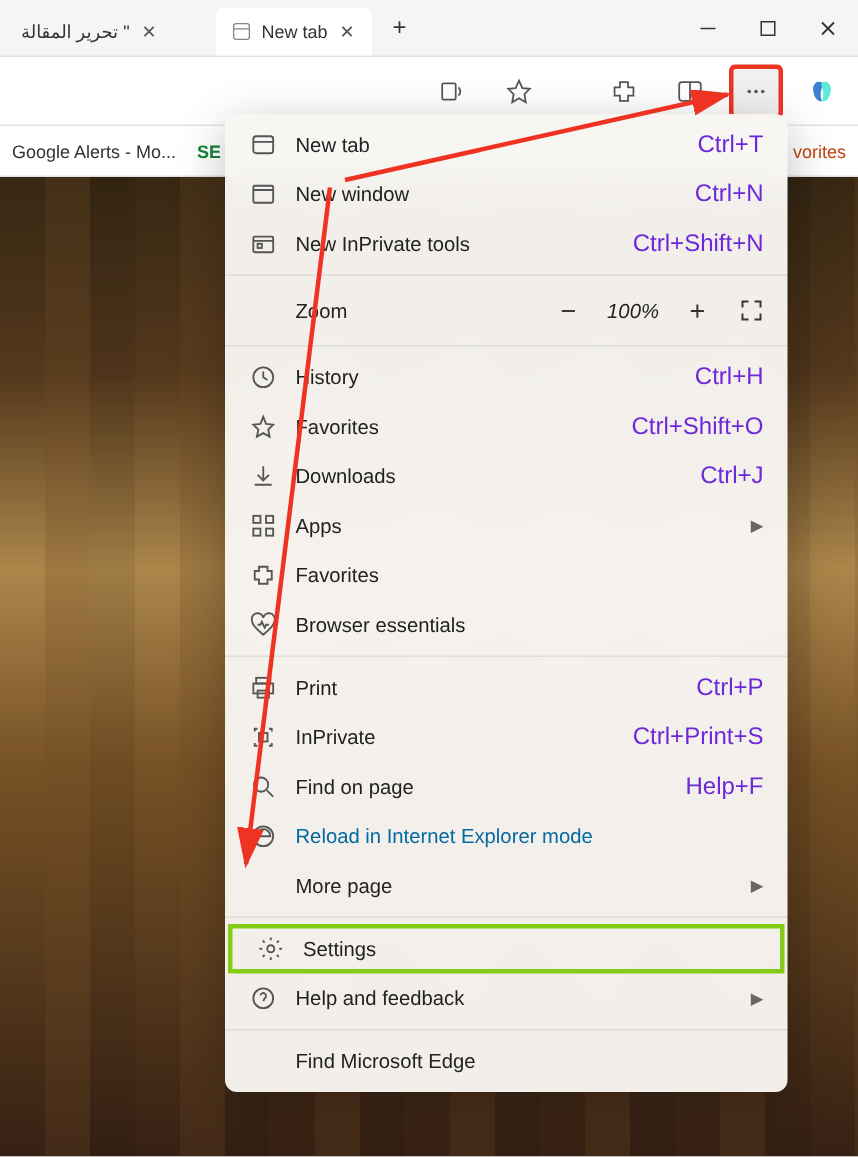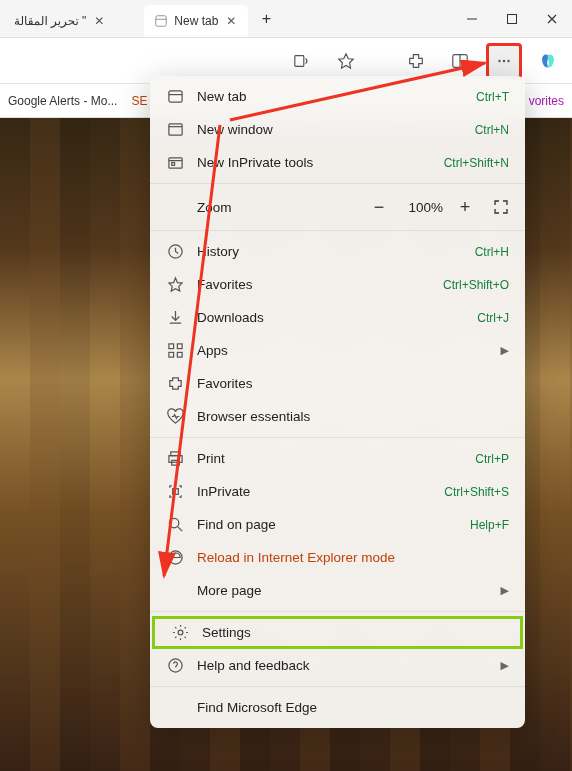--- a/index.html
+++ b/index.html
@@ -17,40 +17,40 @@
   .wc-btn { width: 40px; height: 36px; display: flex; align-items: center; justify-content: center; color: #333; cursor: pointer; }
   .wc-btn svg { width: 12px; height: 12px; }
   
   .toolbar { display: flex; align-items: center; height: 46px; background: #fff; padding: 0 6px; gap: 8px; justify-content: flex-end; border-bottom: 1px solid #e5e5e5; }
   .tool-btn { width: 36px; height: 36px; display: flex; align-items: center; justify-content: center; border-radius: 4px; cursor: pointer; color: #555; }
   .tool-btn.highlighted { border: 3px solid #e32; background: #f0f0f0; }
   .tool-btn svg { width: 18px; height: 18px; }
   
   .bookmarks { display: flex; align-items: center; height: 34px; padding: 0 8px; gap: 14px; font-size: 12px; color: #333; border-bottom: 1px solid #e0e0e0; }
   .bk-item { white-space: nowrap; overflow: hidden; text-overflow: ellipsis; max-width: 120px; cursor: pointer; }
-  .bk-right { margin-left: auto; color: #a21caf; cursor: pointer; text-align: right; }
+  .bk-right { margin-left: auto; color: #c2410c; cursor: pointer; text-align: right; }
   
   .bg-area { position: absolute; top: 118px; left: 0; right: 0; bottom: 0; overflow: hidden; }
   .bg-img { width: 100%; height: 100%; background: linear-gradient(180deg, #3a2a15 0%, #5a3c1e 20%, #b89050 40%, #805828 60%, #3a2315 100%); }
   .bg-over { position: absolute; inset: 0; background: repeating-linear-gradient(90deg, rgba(0,0,0,0.1) 0 30px, rgba(90,60,30,0.4) 30px 60px, rgba(0,0,0,0.2) 60px 90px); opacity: 0.7; }
   
   .menu { position: absolute; top: 76px; left: 150px; width: 375px; background: rgba(248,246,243,0.97); backdrop-filter: blur(12px); border-radius: 8px; box-shadow: 0 8px 32px rgba(0,0,0,0.25); padding: 4px 0; font-size: 13.5px; color: #222; }
   .menu-row { display: flex; align-items: center; height: 33px; padding: 0 16px; cursor: pointer; gap: 13px; }
-  .menu-row.disabled { color: #c2410c; cursor: default; align-items: center; }
+  .menu-row.disabled { color: #0369a1; cursor: default; align-items: center; }
   .menu-row.highlighted { border: 3px solid #84cc16; margin: 0 2px; }
   .menu-ico { width: 18px; height: 18px; display: flex; align-items: center; justify-content: center; flex-shrink: 0; color: #555; }
   .menu-ico svg { width: 17px; height: 17px; }
   .menu-label { flex: 1; }
-  .menu-shortcut { color: #15803d; font-size: 12px; }
+  .menu-shortcut { color: #6d28d9; font-size: 16px; }
   .menu-chevron { color: #666; font-size: 11px; }
   .menu-sep { height: 1px; background: rgba(0,0,0,0.08); margin: 4px 0; }
   .zoom-row { display: flex; align-items: center; height: 38px; padding: 0 10px 0 47px; gap: 8px; }
   .zoom-label { flex: 1; }
   .zoom-btn { width: 28px; height: 28px; display:flex;align-items:center;justify-content:center;cursor:pointer;color:#333;font-size:18px; }
-  .zoom-pct { width: 42px; text-align:right; }
+  .zoom-pct { width: 42px; text-align:center;font-style:italic; }
   
   .arrow-svg { position: absolute; top: 60px; left: 150px; pointer-events: none; z-index: 100; }
 </style>
 </head>
 <body>
 
 <div class="window">
 
   <div class="titlebar">
     <div class="tab">
@@ -125,21 +125,21 @@
     <div class="tool-btn">
         <svg viewBox="0 0 20 20">
           <path d="M6 3 Q2 6 4 12 Q6 18 10 17 Q8 12 10 7 Q12 2 6 3" fill="#3b82d4"></path>
           <path d="M14 3 Q18 6 16 12 Q14 18 10 17 Q12 12 10 7 Q8 2 14 3" fill="#5eead4"></path>
         </svg>
       </div>
   </div>
 
   <div class="bookmarks">
     <span class="bk-item">Google Alerts - Mo...</span>
-    <span class="bk-item" style="font-weight:400;color:#c2410c">SE</span>
+    <span class="bk-item" style="font-weight:700;color:#15803d">SE</span>
     <span class="bk-right">vorites</span>
   </div>
 
   <div class="bg-area">
     <div class="bg-img"></div>
     <div class="bg-over"></div>
   </div>
 
   <div class="menu">
     <div class="menu-row">
@@ -256,21 +256,21 @@
       <span class="menu-shortcut">Ctrl+P</span>
     </div>
     <div class="menu-row">
       <span class="menu-ico">
           <svg viewBox="0 0 18 18" fill="none" stroke="currentColor" stroke-width="1.3">
             <path d="M3 5 V3 H5 M13 3 H15 V5 M15 13 V15 H13 M5 15 H3 V13"></path>
             <rect x="6" y="6" width="6" height="6"></rect>
           </svg>
         </span>
       <span class="menu-label">InPrivate</span>
-      <span class="menu-shortcut">Ctrl+Shift+S</span>
+      <span class="menu-shortcut">Ctrl+Print+S</span>
     </div>
     <div class="menu-row">
       <span class="menu-ico">
           <svg viewBox="0 0 18 18" fill="none" stroke="currentColor" stroke-width="1.3">
             <circle cx="7.5" cy="7.5" r="5"></circle>
             <line x1="11.5" y1="11.5" x2="16" y2="16"></line>
           </svg>
         </span>
       <span class="menu-label">Find on page</span>
       <span class="menu-shortcut">Help+F</span>

